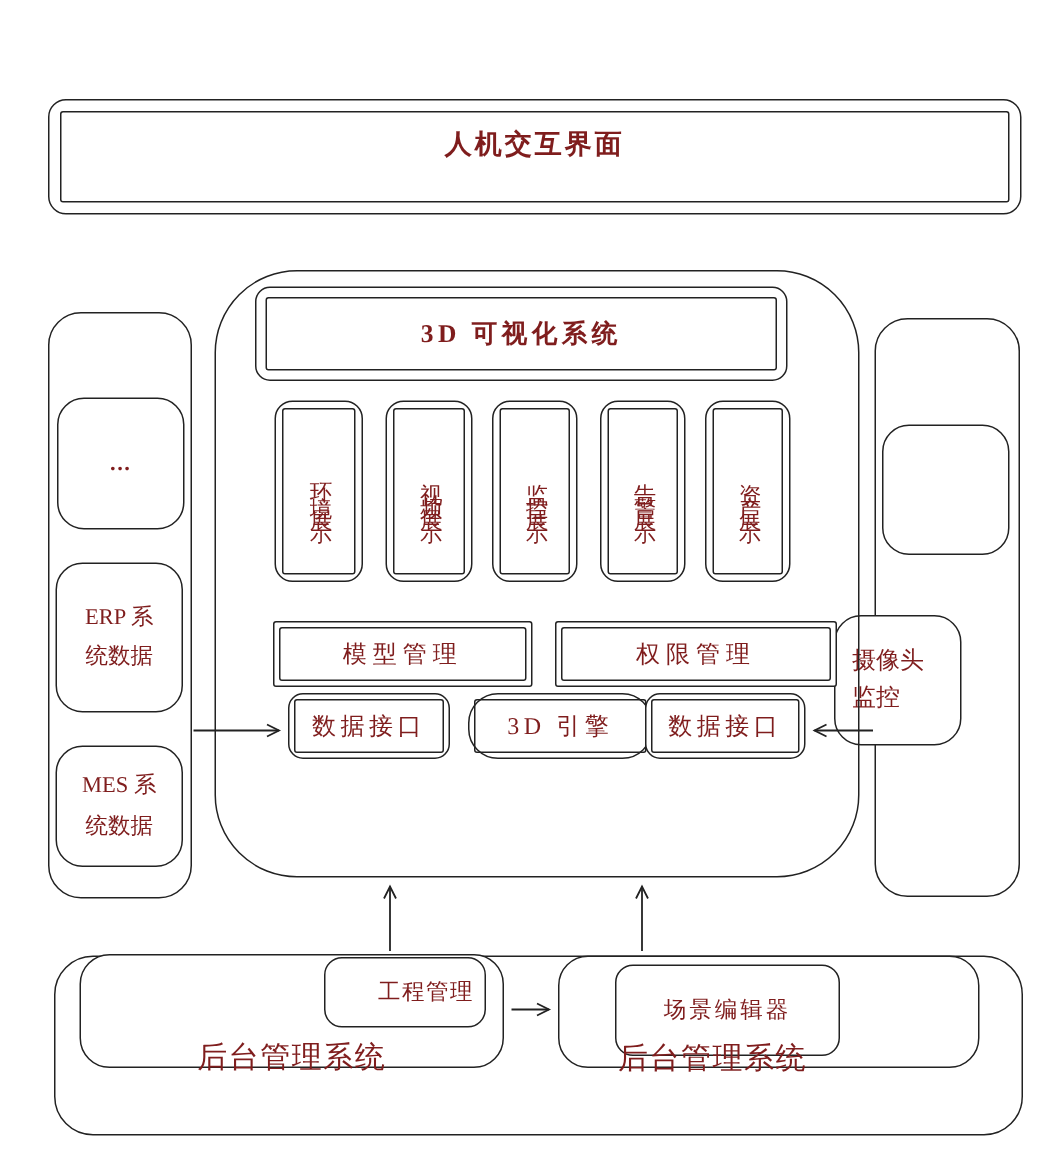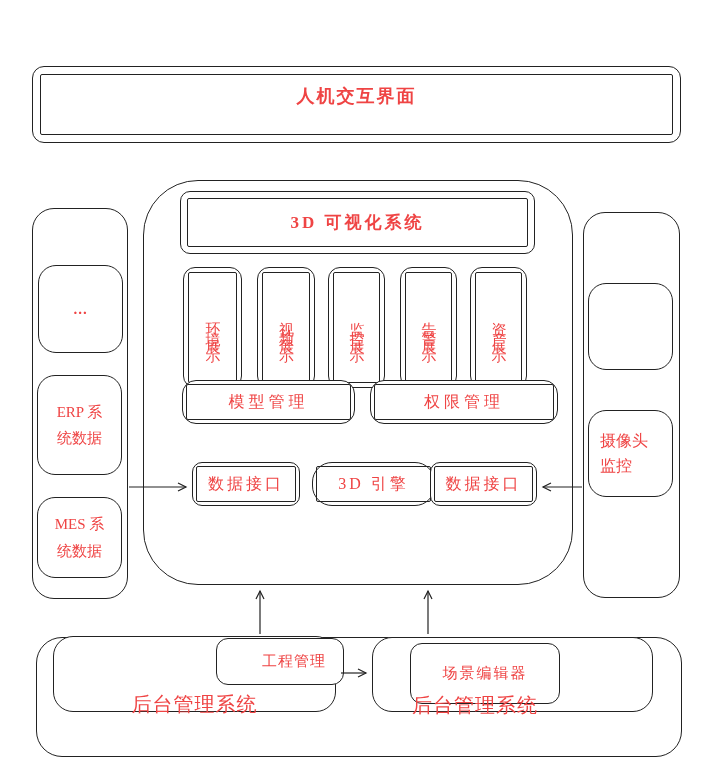--- a/index.html
+++ b/index.html
@@ -1,18 +1,18 @@
 <!DOCTYPE html>
 <html><head>
 <meta charset="utf-8">
 <style>
   html,body{margin:0;padding:0;background:#ffffff;}
   #canvas{
     position:relative;width:707px;height:769px;background:#ffffff;overflow:hidden;
-    font-family:"Liberation Serif","DejaVu Serif",serif;color:#ef4444;
+    font-family:"Liberation Serif","DejaVu Serif",serif;color:#7f1d1d;
   }
   
   .box{position:absolute;box-sizing:border-box;border:1.4px solid #222;background:#fff;}
   
   .db{position:absolute;box-sizing:border-box;border:1.5px solid #222;background:#fff;}
   .db .in{position:absolute;border:1.2px solid #222;border-radius:2px;
           display:flex;align-items:center;justify-content:center;text-align:center;}
   .pad3 .in{inset:3px;} .pad4 .in{inset:4px;} .pad6 .in{inset:6px;} .pad7 .in{inset:7px;}
   .nobg{background:transparent;}
 
@@ -23,53 +23,53 @@
   
   #left-panel{left:32px;top:208px;width:96px;height:391px;border-radius:22px;}
   #right-panel{left:583px;top:212px;width:97px;height:386px;border-radius:22px;}
   .panel-item{position:absolute;box-sizing:border-box;border:1.3px solid #222;border-radius:18px;
               background:#fff;display:flex;align-items:center;justify-content:center;
               text-align:center;font-size:15px;line-height:1.75;white-space:pre-line;}
   #lp-dots{left:38px;top:265px;width:85px;height:88px;font-size:15px;font-weight:bold;letter-spacing:1px;}
   #lp-erp{left:37px;top:375px;width:85px;height:100px;}
   #lp-mes{left:37px;top:497px;width:85px;height:81px;}
   #rp-empty{left:588px;top:283px;width:85px;height:87px;}
-  #rp-camera{left:588px;top:410px;width:85px;height:87px;justify-content:flex-start;
+  #rp-camera{left:556px;top:410px;width:85px;height:87px;justify-content:flex-start;
              padding-left:11px;text-align:left;font-size:16px;line-height:1.55;}
 
   
   #center-container{left:143px;top:180px;width:430px;height:405px;border-radius:55px;background:transparent;}
-  #viz-header{left:180px;top:191px;width:355px;height:63px;border-radius:10px;}
+  #viz-header{left:170px;top:191px;width:355px;height:63px;border-radius:10px;}
   #viz-header .in{font-weight:bold;font-size:17px;letter-spacing:3px;}
 
   .vbox{border-radius:12px;top:267px;height:121px;}
   .vbox .in{inset:4px;}
   .vtext{writing-mode:vertical-rl;letter-spacing:9px;font-size:15px;line-height:1;}
   #v1{left:183px;width:59px;} #v2{left:257px;width:58px;} #v3{left:328px;width:57px;}
   #v4{left:400px;width:57px;} #v5{left:470px;width:57px;}
 
-  .mrow{top:380px;height:44px;border-radius:14px;}
+  .mrow{top:414px;height:44px;border-radius:2px;}
   .mrow .in{font-size:16px;letter-spacing:4px;}
   #model-mgmt{left:182px;width:173px;} #perm-mgmt{left:370px;width:188px;}
 
   .ifrow{top:462px;height:44px;border-radius:10px;}
   .ifrow .in{font-size:16px;letter-spacing:3px;}
   #data-if-left{left:192px;width:108px;} #engine-3d{left:312px;width:123px;border-radius:20px;} #data-if-right{left:430px;width:107px;}
 
   #graphics-if{left:220px;top:523px;width:292px;height:46px;border-radius:10px;}
   #graphics-if .in{font-size:16px;letter-spacing:4px;}
 
   
   #bottom-container{left:36px;top:637px;width:646px;height:120px;border-radius:26px;background:transparent;}
   #backend-left{left:53px;top:636px;width:283px;height:76px;border-radius:20px;}
   #backend-right{left:372px;top:637px;width:281px;height:75px;border-radius:20px;}
   .bmod{position:absolute;box-sizing:border-box;border:1.3px solid #222;border-radius:12px;background:#fff;
         display:flex;align-items:center;justify-content:center;font-size:15px;letter-spacing:1px;}
   #mod-3d{left:109px;top:640px;width:105px;height:47px;}
-  #mod-project{left:216px;top:638px;width:128px;height:47px;padding-left:28px;}
+  #mod-project{left:216px;top:638px;width:108px;height:47px;padding-left:28px;}
   #mod-scene{left:410px;top:643px;width:150px;height:61px;letter-spacing:2px;}
   .backend-label{position:absolute;font-size:20px;letter-spacing:1px;text-align:center;}
   #backend-left-label{left:53px;top:691px;width:283px;}
   #backend-right-label{left:390px;top:692px;width:170px;}
 
   
   #arrows{position:absolute;left:0;top:0;pointer-events:none;}
 </style>
 </head>
 <body>

